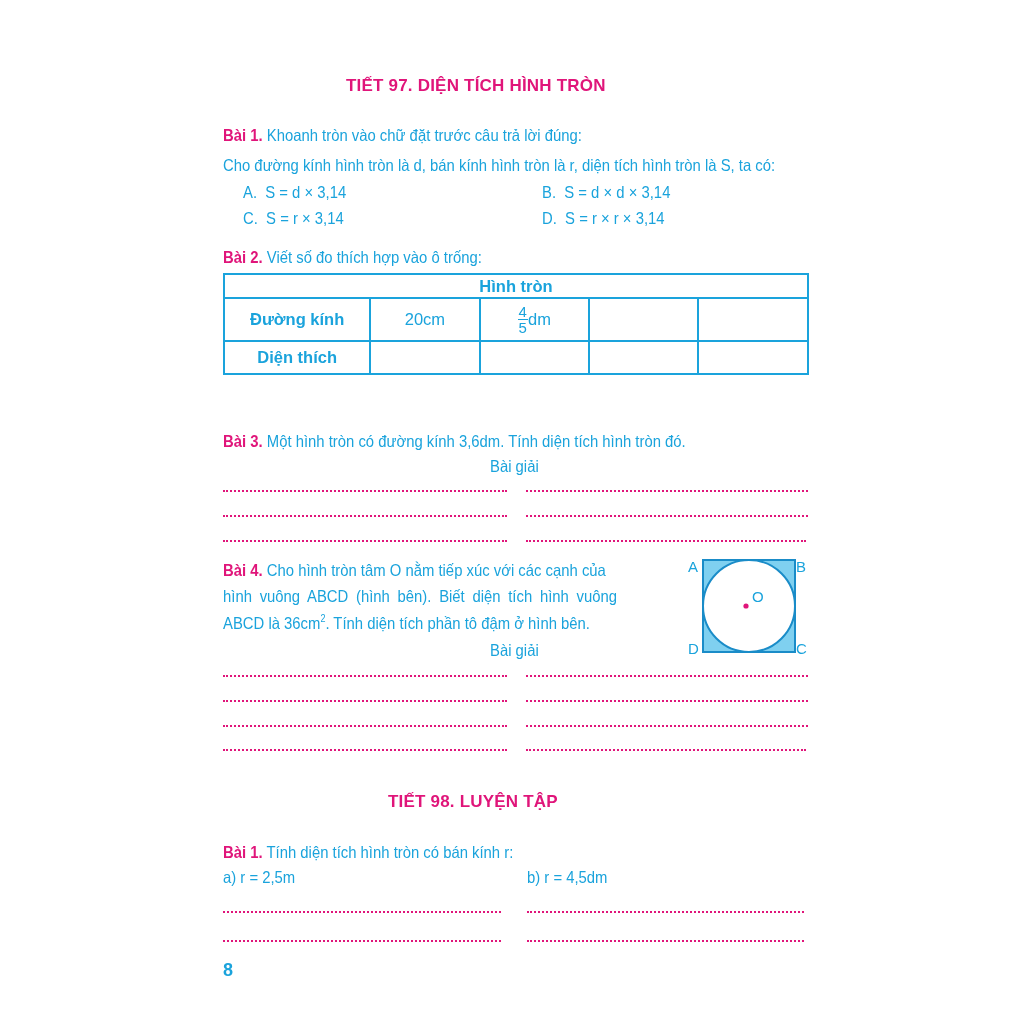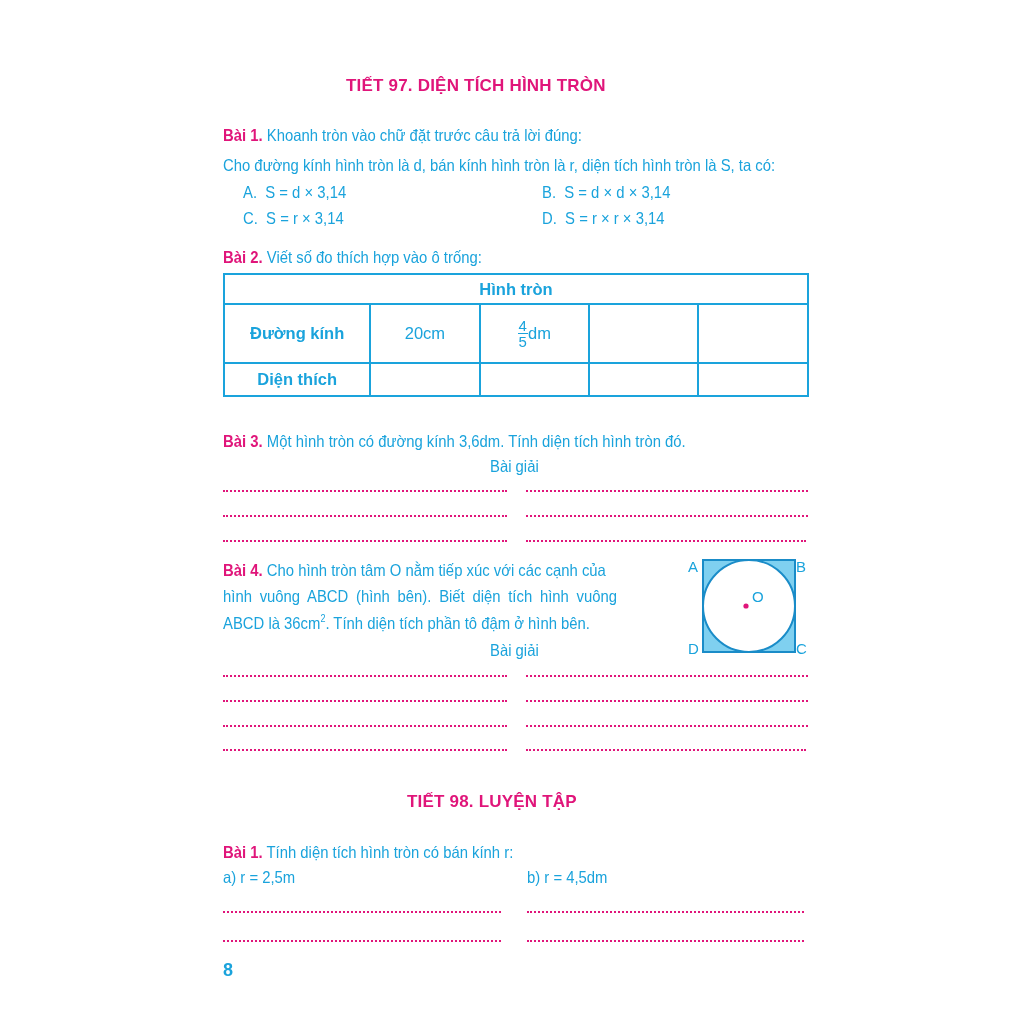--- a/index.html
+++ b/index.html
@@ -45,24 +45,24 @@
   <span>S = r × r × 3,14</span>
 </div>
 
 <div class="abs t" style="left:223px; top:248px;">
   <span class="lbl">Bài 2.</span>
   <span>Viết số đo thích hợp vào ô trống:</span>
 </div>
 
 <table class="grid">
   <tbody>
-      <tr style="height:30px;padding-left:36px;">
+      <tr style="height:24px;padding-left:36px;">
     <td colspan="5" class="hd">Hình tròn</td>
   </tr>
-  <tr style="height:59px;">
+  <tr style="height:43px;">
     <td class="hd" style="width:145px;">Đường kính</td>
     <td style="width:108px;">20cm</td>
     <td style="width:108px;">
       <span class="frac">
         <span class="num">4</span>
         <span>5</span>
       </span><span style="vertical-align:middle;">dm</span>
     </td>
     <td style="width:108px;"></td>
     <td style="width:109px;"></td>
@@ -114,21 +114,21 @@
 
 <div class="abs dots" style="left:223px; top:675px; width:284px;"></div>
 <div class="abs dots" style="left:526px; top:675px; width:282px;"></div>
 <div class="abs dots" style="left:223px; top:700px; width:284px;"></div>
 <div class="abs dots" style="left:526px; top:700px; width:282px;"></div>
 <div class="abs dots" style="left:223px; top:725px; width:284px;"></div>
 <div class="abs dots" style="left:526px; top:725px; width:282px;"></div>
 <div class="abs dots" style="left:223px; top:749px; width:284px;"></div>
 <div class="abs dots" style="left:526px; top:749px; width:280px;"></div>
 
-<div class="abs title" style="left:407px; top:792px;">TIẾT 98. LUYỆN TẬP</div>
+<div class="abs title" style="left:388px; top:792px;">TIẾT 98. LUYỆN TẬP</div>
 
 <div class="abs t" style="left:223px; top:843px;">
   <span class="lbl">Bài 1.</span>
   <span>Tính diện tích hình tròn có bán kính r:</span>
 </div>
 <div class="abs t" style="left:223px; top:868px;">a) r = 2,5m</div>
 <div class="abs t" style="left:527px; top:868px;">b) r = 4,5dm</div>
 
 <div class="abs dots" style="left:223px; top:911px; width:278px;"></div>
 <div class="abs dots" style="left:527px; top:911px; width:277px;"></div>

